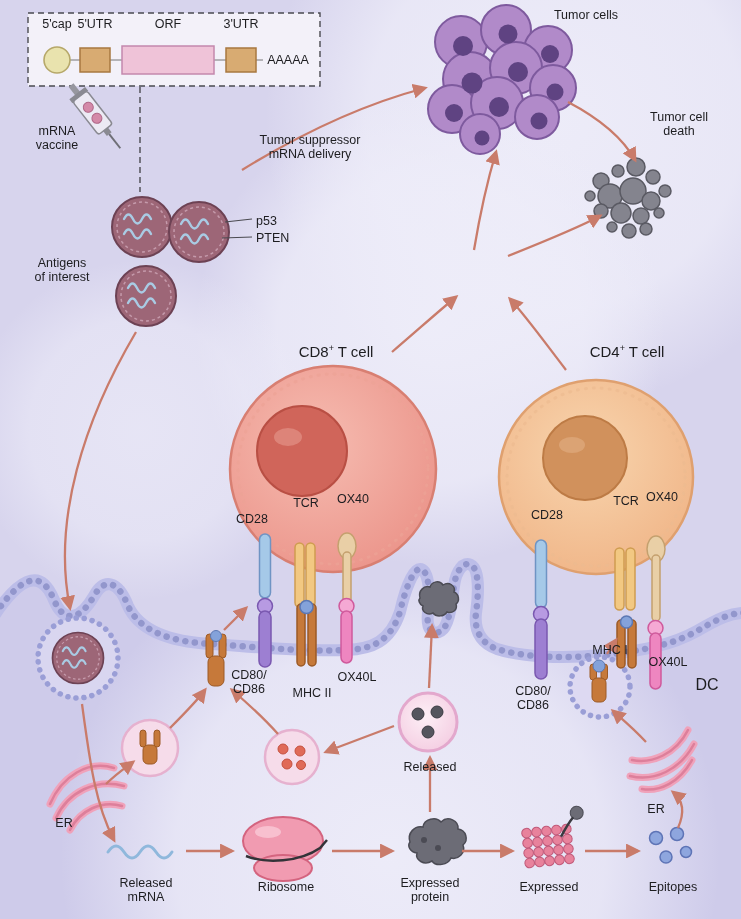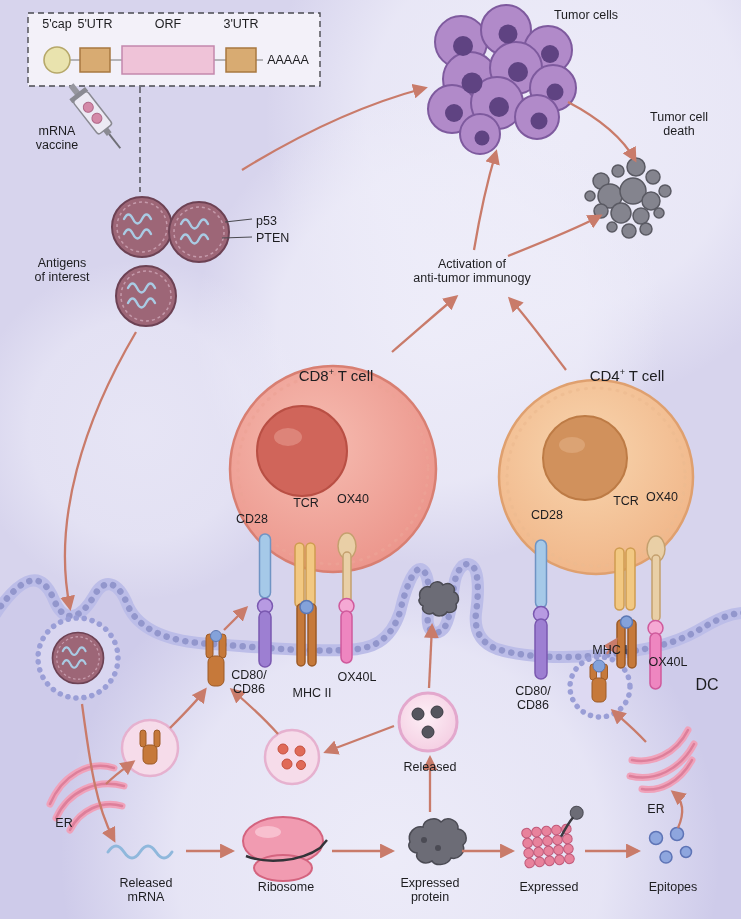--- a/index.html
+++ b/index.html
@@ -2,21 +2,21 @@
 <html><head>
 <meta charset="utf-8">
 <style>
   html,body{margin:0;padding:0;background:#d7d4ed;}
   .stage{position:relative;width:741px;height:919px;overflow:hidden;
          font-family:"Liberation Sans",sans-serif;background:#fde047;}
   .stage svg{position:absolute;left:0;top:0;}
   .lbl{position:absolute;transform:translateX(-50%);text-align:center;
        font-size:12.5px;color:#1d1d20;line-height:1.15;white-space:pre-line;z-index:5;}
   .lbl.la{transform:none;text-align:right;}
-  .lbl.big{font-size:15px;margin-top:24px;}
+  .lbl.big{font-size:15px;}
   .lbl.huge{font-size:16px;}
   .lbl sup{font-size:9px;}
 </style>
 </head>
 <body>
 
 <div class="stage">
 <svg width="741" height="919" viewBox="0 0 741 919">
   <defs>
     <radialGradient id="glight">
@@ -342,25 +342,25 @@
 <div class="lbl" style="left:95px;top:17px">5'UTR</div>
 <div class="lbl" style="left:168px;top:17px">ORF</div>
 <div class="lbl" style="left:241px;top:17px">3'UTR</div>
 <div class="lbl" style="left:288px;top:53px">AAAAA</div>
 <div class="lbl" style="left:57px;top:124px">mRNA
 vaccine</div>
 <div class="lbl" style="left:62px;top:256px">Antigens
 of interest</div>
 <div class="lbl la" style="left:256px;top:214px">p53</div>
 <div class="lbl la" style="left:256px;top:231px">PTEN</div>
+<div class="lbl" style="left:310px;top:133px">Tumor suppressor
+mRNA delivery</div>
 <div class="lbl" style="left:586px;top:8px">Tumor cells</div>
 <div class="lbl" style="left:679px;top:110px">Tumor cell
 death</div>
-<div class="lbl" style="left:472px;top:257px">Activation of
-anti-tumor immunogy</div>
 <div class="lbl big" style="left:336px;top:343px"><span>CD8</span><sup>+</sup><span> T cell</span></div>
 <div class="lbl big" style="left:627px;top:343px"><span>CD4</span><sup>+</sup><span> T cell</span></div>
 <div class="lbl" style="left:252px;top:512px">CD28</div>
 <div class="lbl" style="left:306px;top:496px">TCR</div>
 <div class="lbl" style="left:353px;top:492px">OX40</div>
 <div class="lbl" style="left:249px;top:668px">CD80/
 CD86</div>
 <div class="lbl" style="left:312px;top:686px">MHC II</div>
 <div class="lbl" style="left:357px;top:670px">OX40L</div>
 <div class="lbl" style="left:547px;top:508px">CD28</div>

